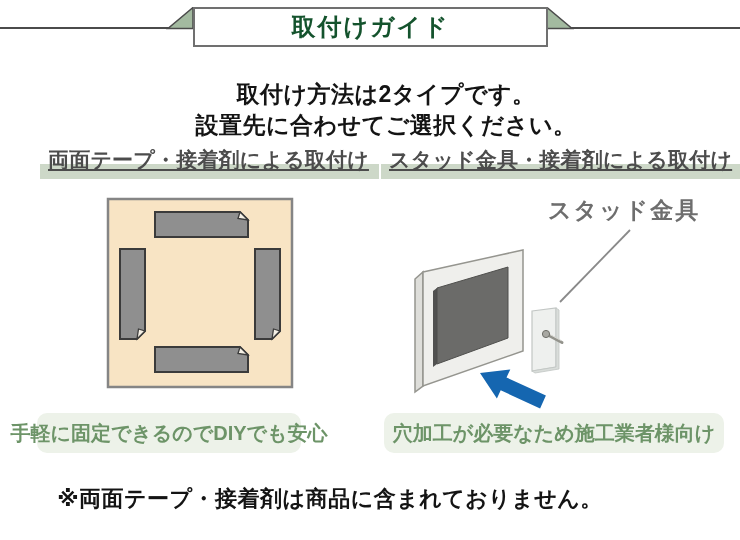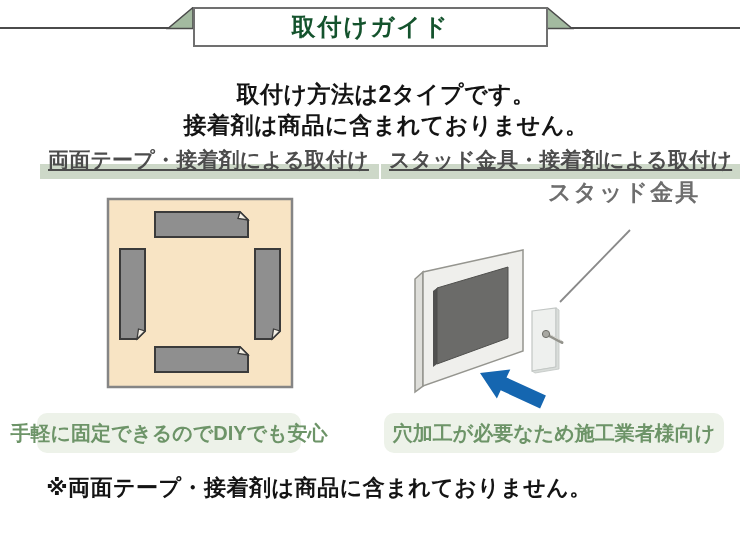--- a/index.html
+++ b/index.html
@@ -30,54 +30,54 @@
     padding:0 10px 5px 8px;
     background:linear-gradient(to bottom,transparent 54%,#cdd8c8 54%);
     text-decoration:underline;
   }
   .method-title.left{left:40px;}
   .method-title.right{left:381px;}
   
   .tape-svg{position:absolute;left:106px;top:197px;}
   .stud-svg{position:absolute;left:390px;top:190px;}
   .stud-label{
-    position:absolute;left:548px;top:177px;white-space:nowrap;
+    position:absolute;left:548px;top:195px;white-space:nowrap;
     font-size:23px;font-weight:bold;color:#6e6e6e;letter-spacing:2px;
   }
   
   .pill{
     position:absolute;top:413px;height:40px;border-radius:10px;
     background:#edf2e9;color:#6d9468;font-size:20px;font-weight:bold;
     display:flex;align-items:center;justify-content:center;white-space:nowrap;
   }
   .pill.left{left:37px;width:264px;}
   .pill.right{left:384px;width:340px;}
   
   .footnote{
-    position:absolute;left:0;top:472px;width:636px;margin:1px;text-align:center;
+    position:absolute;left:0;top:472px;width:636px;margin:12px;text-align:center;
     font-size:22px;font-weight:bold;color:#141414;letter-spacing:0.5px;
   }
 </style>
 </head>
 <body>
 
 <div class="page">
 
   <div class="ribbon-line"></div>
   <svg class="fold fold-left" width="30" height="23" viewBox="0 0 30 23">
     <path d="M28,0.5 L28,21.5 L3,21.5 Z" fill="#a3baa0" stroke="#4b4b4b" stroke-width="1.5"></path>
   </svg>
   <svg class="fold fold-right" width="30" height="23" viewBox="0 0 30 23">
     <path d="M2,0.5 L2,21.5 L27,21.5 Z" fill="#a3baa0" stroke="#4b4b4b" stroke-width="1.5"></path>
   </svg>
   <div class="banner">取付けガイド</div>
 
   <p class="intro">
     <span>取付け方法は2タイプです。</span><br>
-    <span>接着剤は商品に含まれておりません。</span>
+    <span>設置先に合わせてご選択ください。</span>
   </p>
 
   <div class="method-title left">両面テープ・接着剤による取付け</div>
   <div class="method-title right">スタッド金具・接着剤による取付け</div>
 
   <svg class="tape-svg" width="188" height="192" viewBox="0 0 188 192">
     <rect x="2" y="2" width="184" height="188" fill="#f8e4c4" stroke="#858585" stroke-width="2.5"></rect>
 
     <g>
       <path d="M49,15 H134 L142,23 V40 H49 Z" fill="#8f8f8f" stroke="#3b3b3b" stroke-width="2"></path>

